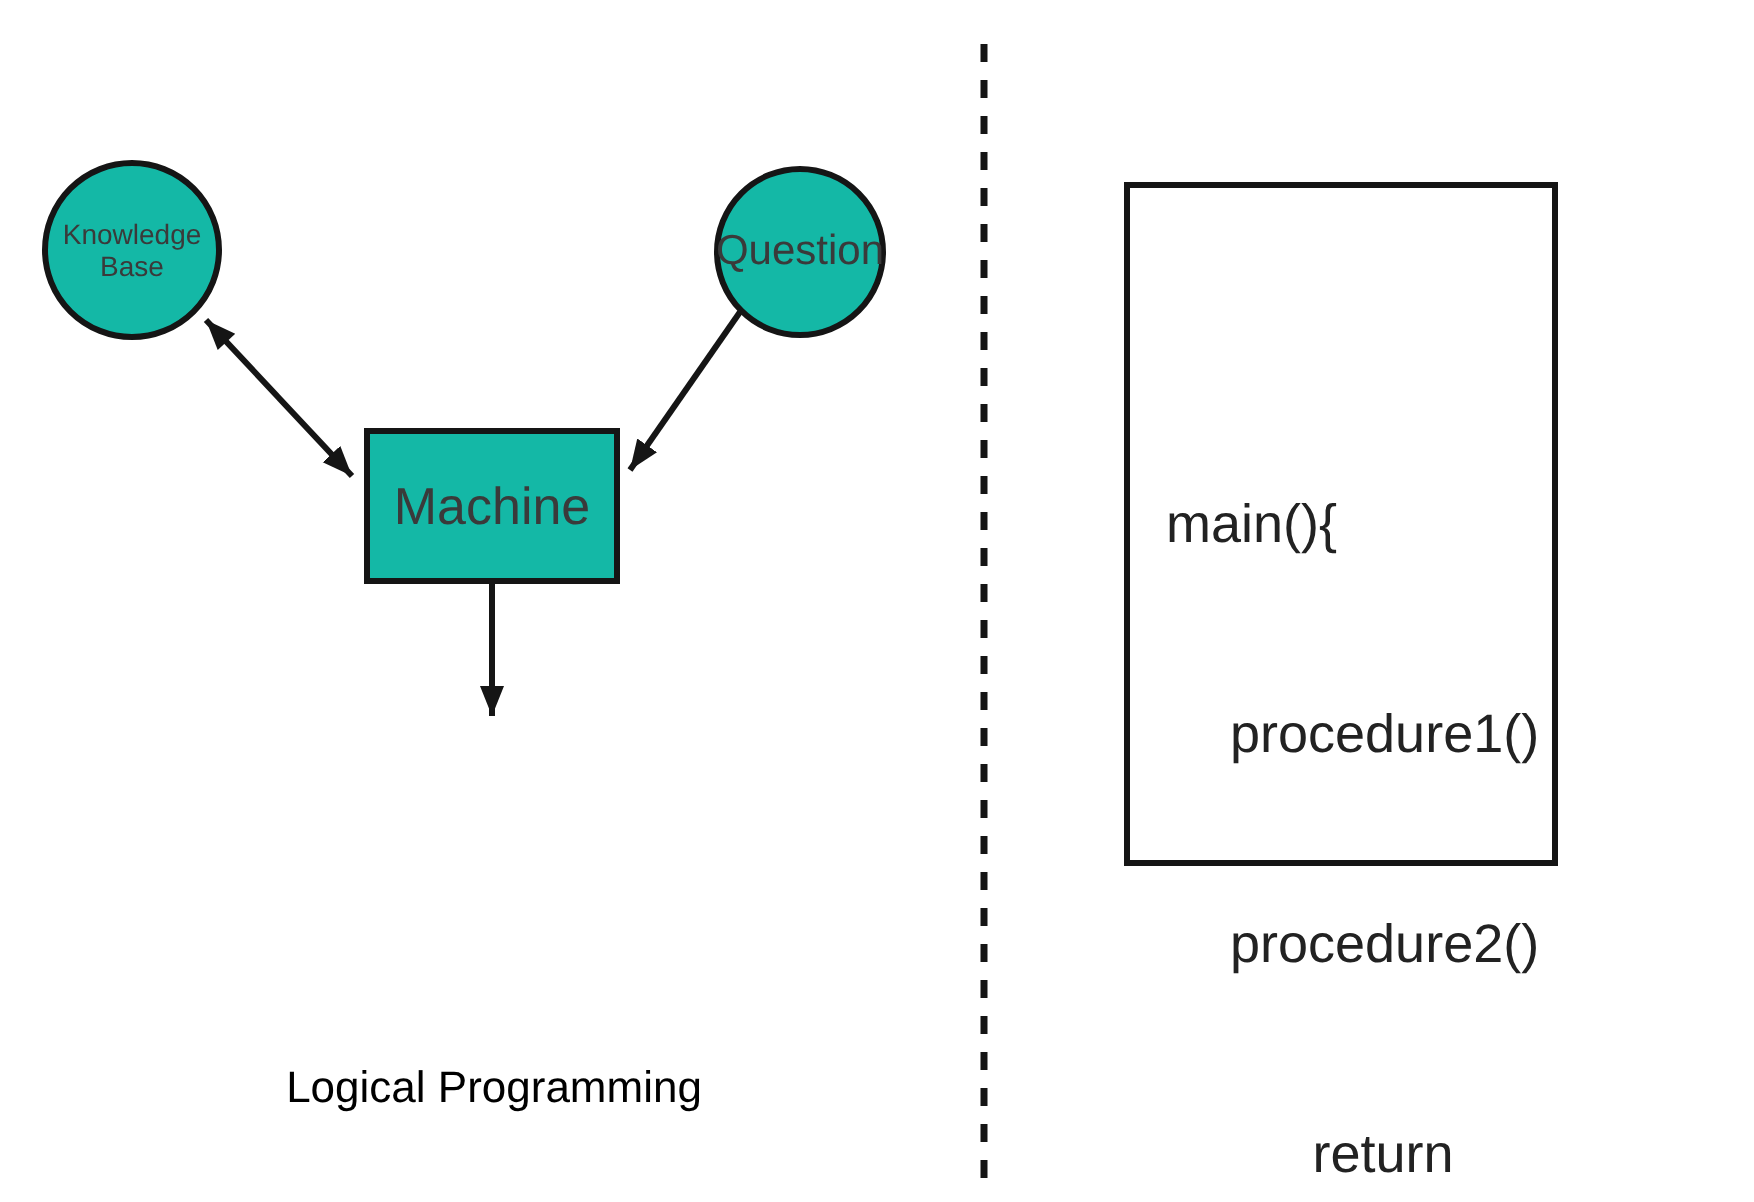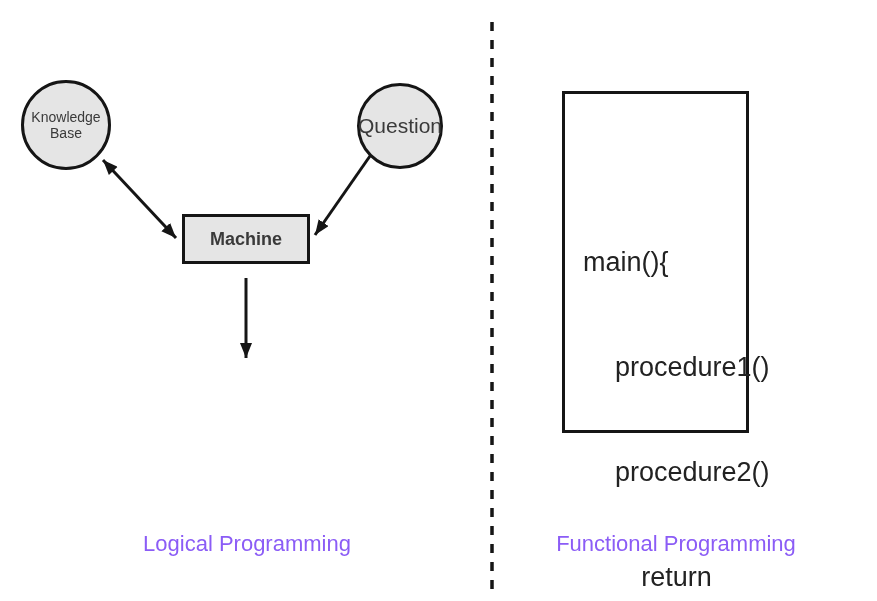--- a/index.html
+++ b/index.html
@@ -16,61 +16,60 @@
   }
   svg.connectors {
     position: absolute; left: 0; top: 0;
     width: 877px; height: 601px;
   }
   .node {
     position: absolute;
     display: flex; flex-direction: column;
     align-items: center; justify-content: center;
     text-align: left;
-    background: #e5e5e5;
+    background: #14b8a6;
     border: 3px solid #151515;
     color: #3a3a3a;
   }
   .circle { border-radius: 50%; }
   .node-kb {
     left: 21px; top: 80px; width: 90px; height: 90px;
     font-size: 14px; line-height: 16px;
   }
   .node-question {
     left: 357px; top: 83px; width: 86px; height: 86px;
     font-size: 21px;
   }
   .node-answer {
     left: 203px; top: 362px; width: 88px; height: 88px;
     font-size: 19px;
   }
   .node-machine {
-    left: 182px; top: 214px; width: 128px; height: 50px;
-    font-size: 18px;
-    font-weight: bold;
+    left: 182px; top: 214px; width: 128px; height: 78px;
+    font-size: 26px;
   }
   .code-box {
     position: absolute;
-    left: 562px; top: 91px; width: 187px; height: 342px;
+    left: 562px; top: 91px; width: 217px; height: 342px;
     background: #ffffff;
     border: 3px solid #151515;
     padding: 81px 8px 0 18px;
     color: #222222;
     font-size: 27px;
     line-height: 35px;
     white-space: pre;
   }
   .code-line.indent { padding-left: 32px; text-align: center; }
   .caption {
     position: absolute;
     top: 531px;
     width: 320px;
     text-align: center;
     font-size: 22px;
-    color: #8b5cf6;
+    color: #000000;
   }
   .caption-left  { left: 87px;  }
   .caption-right { left: 516px; }
 </style>
 </head>
 <body>
 
 <div class="canvas">
 
   <svg class="connectors" viewBox="0 0 877 601" xmlns="http://www.w3.org/2000/svg">
@@ -109,15 +108,14 @@
   <div class="code-box">
     <div class="code-line">main(){</div>
     <div class="code-line indent">procedure1()</div>
     <div class="code-line indent">procedure2()</div>
     <div class="code-line indent">return</div>
     
   </div>
 
   <div class="caption caption-left">Logical Programming</div>
 
-  <div class="caption caption-right">Functional Programming</div>
 
 </div>
 
 </body></html>

